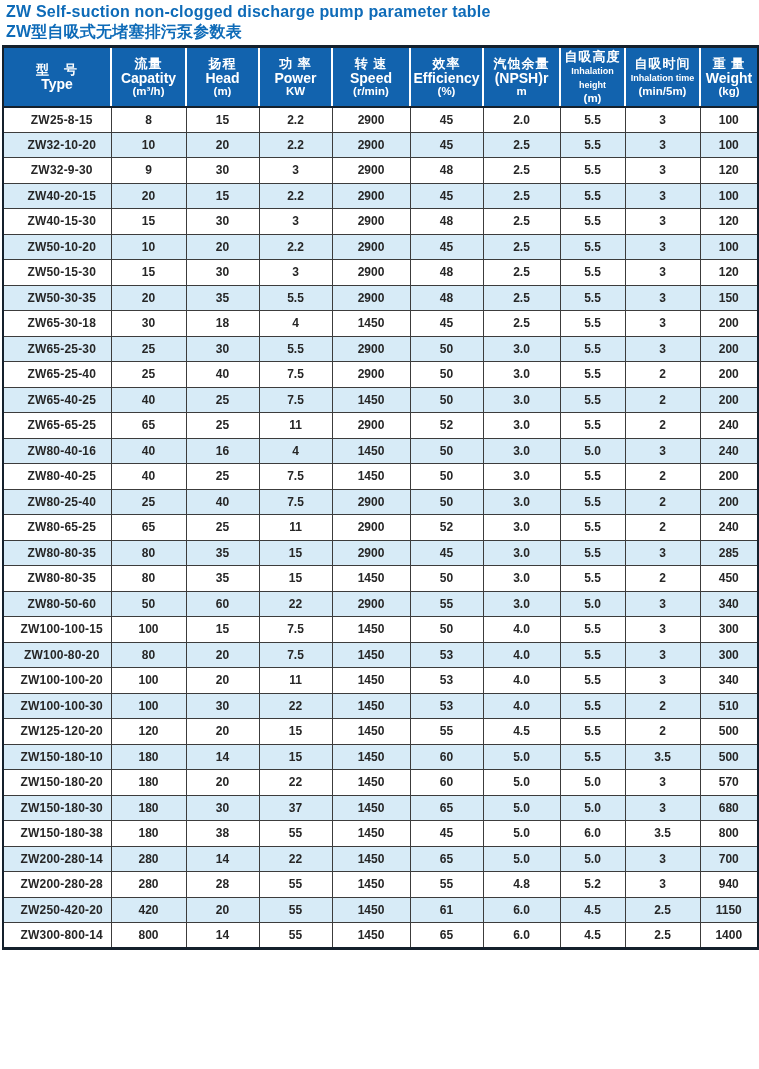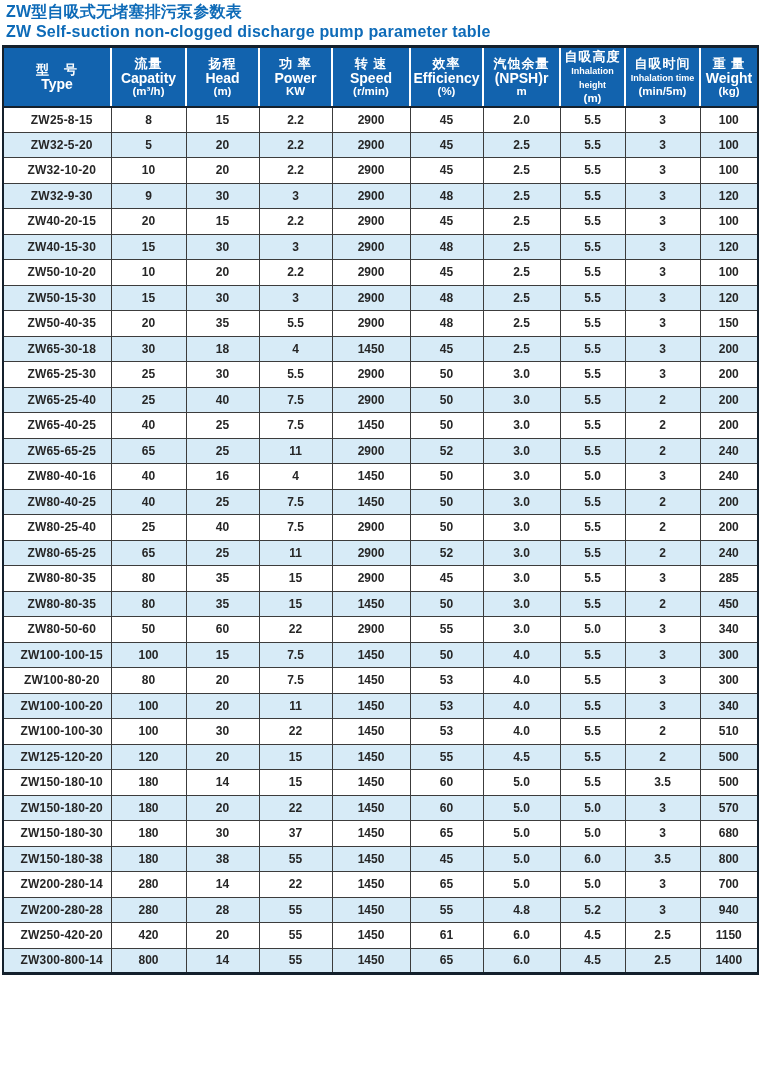--- a/index.html
+++ b/index.html
@@ -59,22 +59,22 @@
     padding-left: 9px;
     letter-spacing: 0.2px;
   }
   tr:nth-child(even) td { background: #d7ebf7; }
   tr:nth-child(odd) td { background: #ffffff; }
 </style>
 </head>
 <body>
 
 <div class="titles">
+  <div class="title-line">ZW Self-suction non-clogged discharge pump parameter table</div>
   <div class="title-line">ZW型自吸式无堵塞排污泵参数表</div>
-  <div class="title-line">ZW Self-suction non-clogged discharge pump parameter table</div>
 </div>
 
 <table class="pump-table">
   <colgroup>
       <col style="width: 108px;">
       <col style="width: 75px;">
       <col style="width: 73px;">
       <col style="width: 73px;">
       <col style="width: 78px;">
       <col style="width: 73px;">
@@ -143,32 +143,20 @@
         <td>15</td>
         <td>2.2</td>
         <td>2900</td>
         <td>45</td>
         <td>2.0</td>
         <td>5.5</td>
         <td>3</td>
         <td>100</td>
       </tr>
       <tr>
-        <td>ZW32-5-20</td>
-        <td>5</td>
-        <td>20</td>
-        <td>2.2</td>
-        <td>2900</td>
-        <td>45</td>
-        <td>2.5</td>
-        <td>5.5</td>
-        <td>3</td>
-        <td>100</td>
-      </tr>
-      <tr>
         <td>ZW32-10-20</td>
         <td>10</td>
         <td>20</td>
         <td>2.2</td>
         <td>2900</td>
         <td>45</td>
         <td>2.5</td>
         <td>5.5</td>
         <td>3</td>
         <td>100</td>
@@ -227,21 +215,21 @@
         <td>30</td>
         <td>3</td>
         <td>2900</td>
         <td>48</td>
         <td>2.5</td>
         <td>5.5</td>
         <td>3</td>
         <td>120</td>
       </tr>
       <tr>
-        <td>ZW50-40-35</td>
+        <td>ZW50-30-35</td>
         <td>20</td>
         <td>35</td>
         <td>5.5</td>
         <td>2900</td>
         <td>48</td>
         <td>2.5</td>
         <td>5.5</td>
         <td>3</td>
         <td>150</td>
       </tr>

